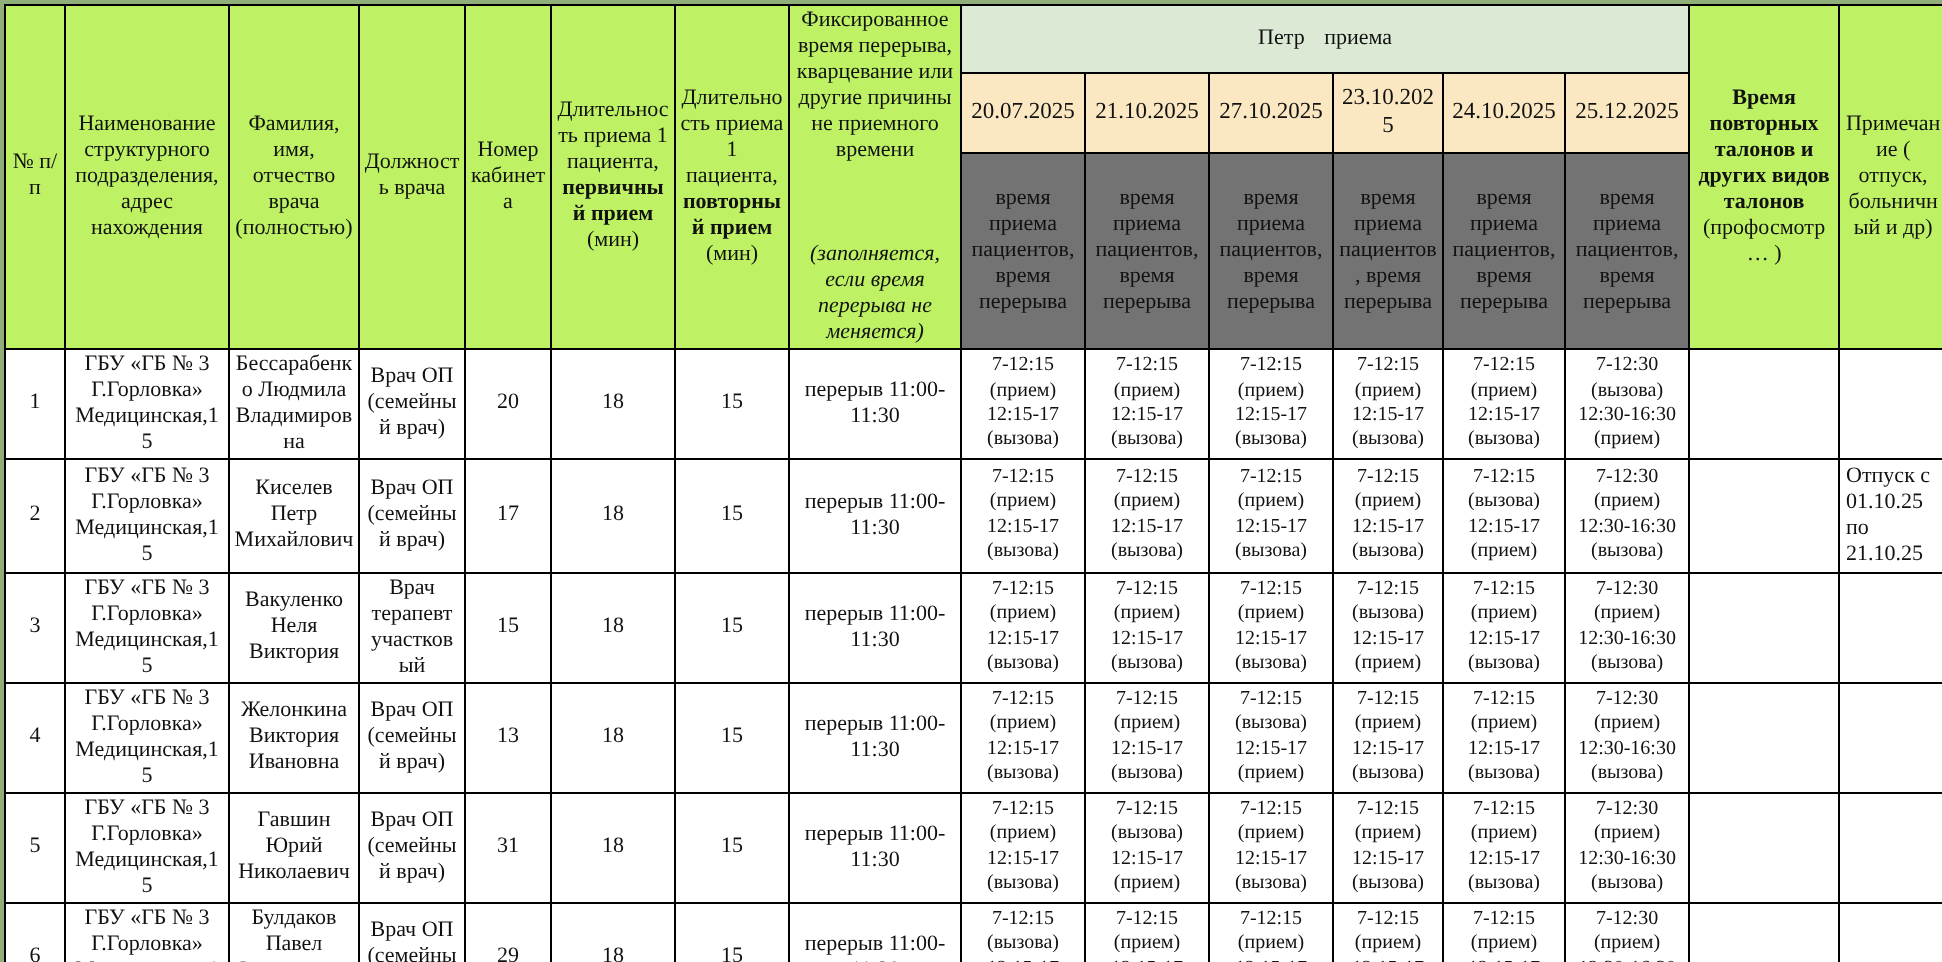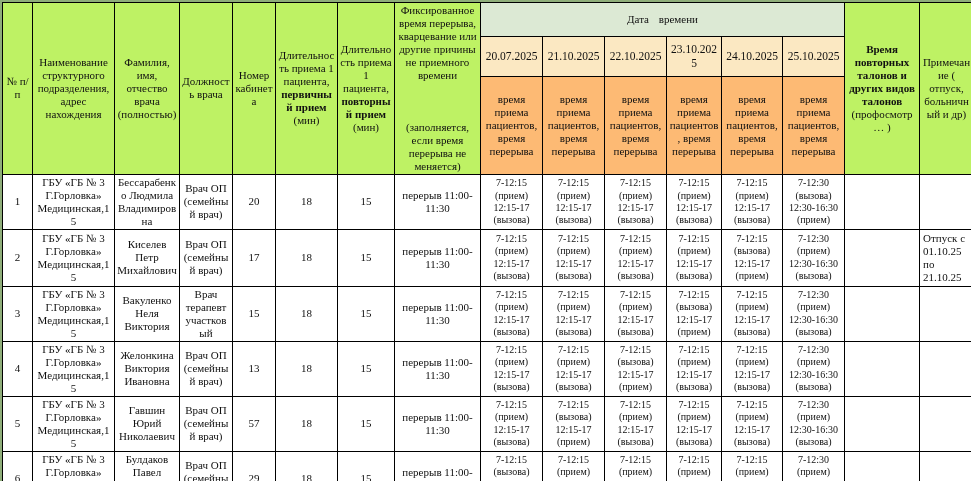--- a/index.html
+++ b/index.html
@@ -21,25 +21,25 @@
     text-align:center;
     vertical-align:middle;
     padding:1px 2px;
     overflow:hidden;
     overflow-wrap:break-word;
     font-size:11px;
     line-height:1.18;
   }
   th{font-weight:normal;background:#bef264;}
   .b{font-weight:bold;}
-  .it{display:block;margin-top:39px;}
+  .it{font-style:italic;display:block;margin-top:39px;}
   .blk{display:block;}
   .date-cell{background:#fbe8c2;font-size:11.5px;}
   .date-group{background:#dce9d4;word-spacing:7px;}
-  .sub-cell{background:#fdba74;}
+  .sub-cell{background:#737373;}
   .h-top{height:28px;}
   .h-dates{height:34px;}
   .h-sub{height:81px;}
   tr.data-row{height:55px;}
   td.sched{white-space:pre-line;font-size:10px;line-height:1.22;}
   td.notes-cell{text-align:left;vertical-align:top;padding:2px 3px;}
   .bottom-bar{width:843px;height:4px;background:#4a6b2f;}
 </style>
 </head>
 <body>
@@ -78,34 +78,34 @@
       </th>
       <th rowspan="3">
         <span>Длительность приема 1 пациента,</span>
         <span class="b">повторный прием</span>
         <span>(мин)</span>
       </th>
       <th rowspan="3">
         <span>Фиксированное время перерыва, кварцевание или другие причины не приемного времени</span>
         <span class="it">(заполняется, если время перерыва не меняется)</span>
       </th>
-      <th colspan="6" class="date-group">Дата времени</th>
+      <th colspan="6" class="date-group">Петр приема</th>
       <th rowspan="3">
         <span class="b blk">Время повторных талонов и других видов талонов</span>
         <span>(профосмотр… )</span>
       </th>
       <th rowspan="3">Примечание ( отпуск, больничный и др)</th>
     </tr>
     <tr class="h-dates">
       <th class="date-cell">20.07.2025</th>
       <th class="date-cell">21.10.2025</th>
-      <th class="date-cell">22.10.2025</th>
+      <th class="date-cell">27.10.2025</th>
       <th class="date-cell">23.10.2025</th>
       <th class="date-cell">24.10.2025</th>
-      <th class="date-cell">25.10.2025</th>
+      <th class="date-cell">25.12.2025</th>
     </tr>
     <tr class="h-sub">
       <th class="sub-cell">время приема пациентов, время перерыва</th>
       <th class="sub-cell">время приема пациентов, время перерыва</th>
       <th class="sub-cell">время приема пациентов, время перерыва</th>
       <th class="sub-cell">время приема пациентов, время перерыва</th>
       <th class="sub-cell">время приема пациентов, время перерыва</th>
       <th class="sub-cell">время приема пациентов, время перерыва</th>
     </tr>
   </thead>
@@ -204,21 +204,21 @@
       <td class="sched">7-12:30 (прием)
 12:30-16:30 (вызова)</td>
       <td></td>
       <td class="notes-cell"></td>
     </tr>
     <tr class="data-row">
       <td>5</td>
       <td>ГБУ «ГБ № 3 Г.Горловка» Медицинская,15</td>
       <td>Гавшин Юрий Николаевич</td>
       <td>Врач ОП (семейный врач)</td>
-      <td>57</td>
+      <td>31</td>
       <td>18</td>
       <td>15</td>
       <td>перерыв 11:00-11:30</td>
       <td class="sched">7-12:15 (прием)
 12:15-17 (вызова)</td>
       <td class="sched">7-12:15 (вызова)
 12:15-17 (прием)</td>
       <td class="sched">7-12:15 (прием)
 12:15-17 (вызова)</td>
       <td class="sched">7-12:15 (прием)

